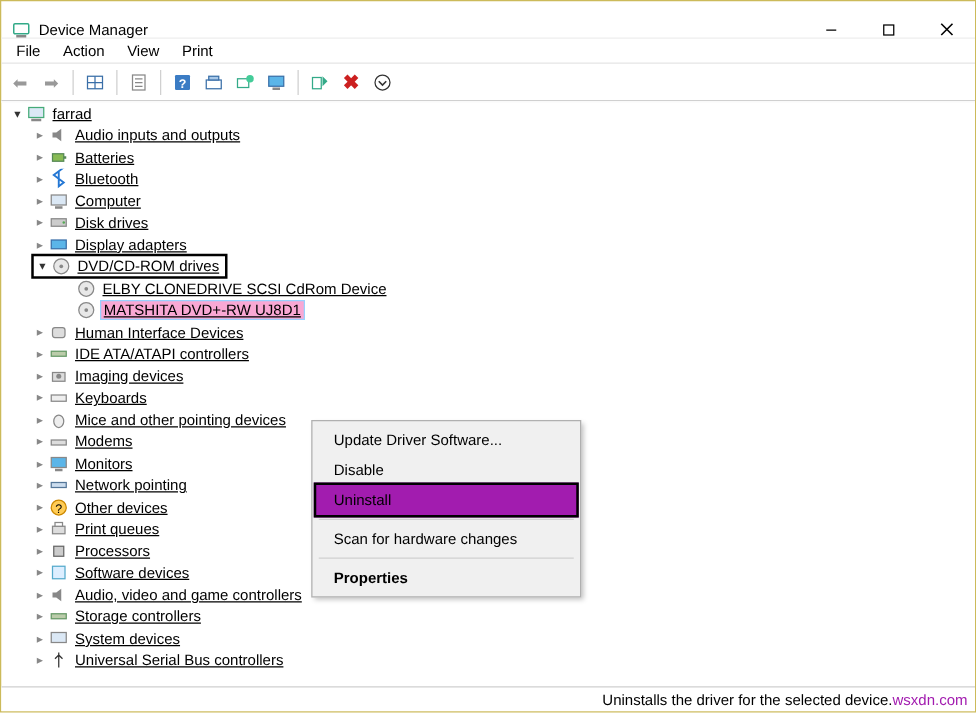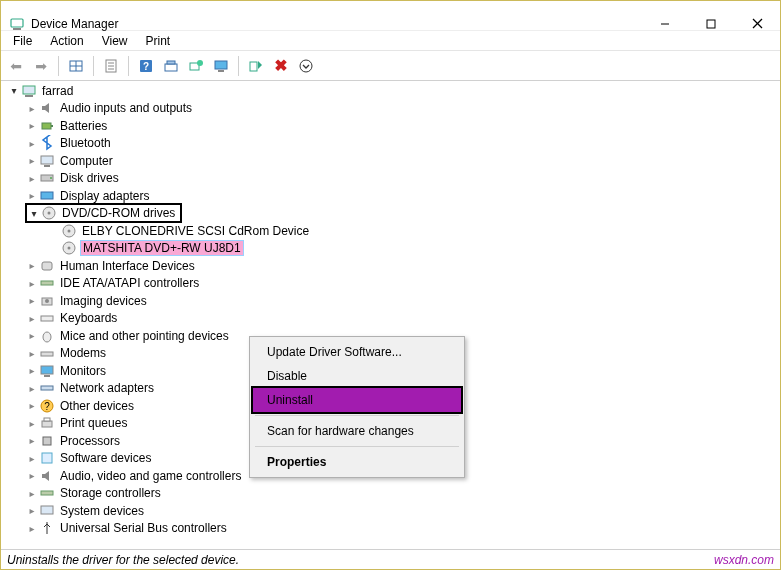--- a/index.html
+++ b/index.html
@@ -78,21 +78,21 @@
     font-size: 10px;
   }
   .arrow.open { color:#333; }
   .spacer { display:inline-block; }
   .devicon {
     width: 16px; height: 16px;
     margin-right: 3px;
     display:flex; align-items:center; justify-content:center;
     font-size: 12px;
   }
-  .label { padding: 0 2px; }
+  .label { padding: 0 2px; text-decoration: underline; }
   .selected-blue {
     background: #f9a8d4;
     border: 1px solid #99d1ff;
   }
   .black-box { border: 2px solid #000; display:inline-flex; align-items:center; padding-right:3px; }
   
   .ctxmenu {
     position: absolute;
     left: 248px;
     top: 254px;
@@ -117,25 +117,24 @@
   }
   .ctxsep {
     height: 1px; background:#d0d0d0; margin: 3px 2px;
   }
   .ctxitem.bold { font-weight: bold; }
   
   .statusbar {
     position:absolute; bottom:0; left:0; right:0;
     height: 20px;
     border-top:1px solid #d0d0d0;
-    display:flex; align-items:center; justify-content:space-between;
+    display:flex; align-items:center; justify-content:flex-end;
     padding: 0 6px;
     font-size: 12px;
     background:#fff;
-    font-style:italic;
   }
   .statusbar .right { color:#a21caf; }
   
   svg { display:block; }
 </style>
 </head>
 <body>
 
 <div class="titlebar">
   <span class="ticon">
@@ -420,21 +419,21 @@
         <span class="label">Monitors</span>
       </div>
       <div class="row">
         <span class="spacer" style="width:18px"></span>
         <span class="arrow">▸</span>
         <span class="devicon">
           <svg width="16" height="16">
             <rect x="2" y="6" width="12" height="4" fill="#cde" stroke="#579"></rect>
           </svg>
         </span>
-        <span class="label">Network adapters</span>
+        <span class="label">Network pointing</span>
       </div>
       <div class="row">
         <span class="spacer" style="width:18px"></span>
         <span class="arrow">▸</span>
         <span class="devicon">
           <svg width="16" height="16">
             <circle cx="8" cy="8" r="6" fill="#fc5" stroke="#c80"></circle>
             <text x="8" y="12" text-anchor="middle" font-size="10" fill="#000">?</text>
           </svg>
         </span>

